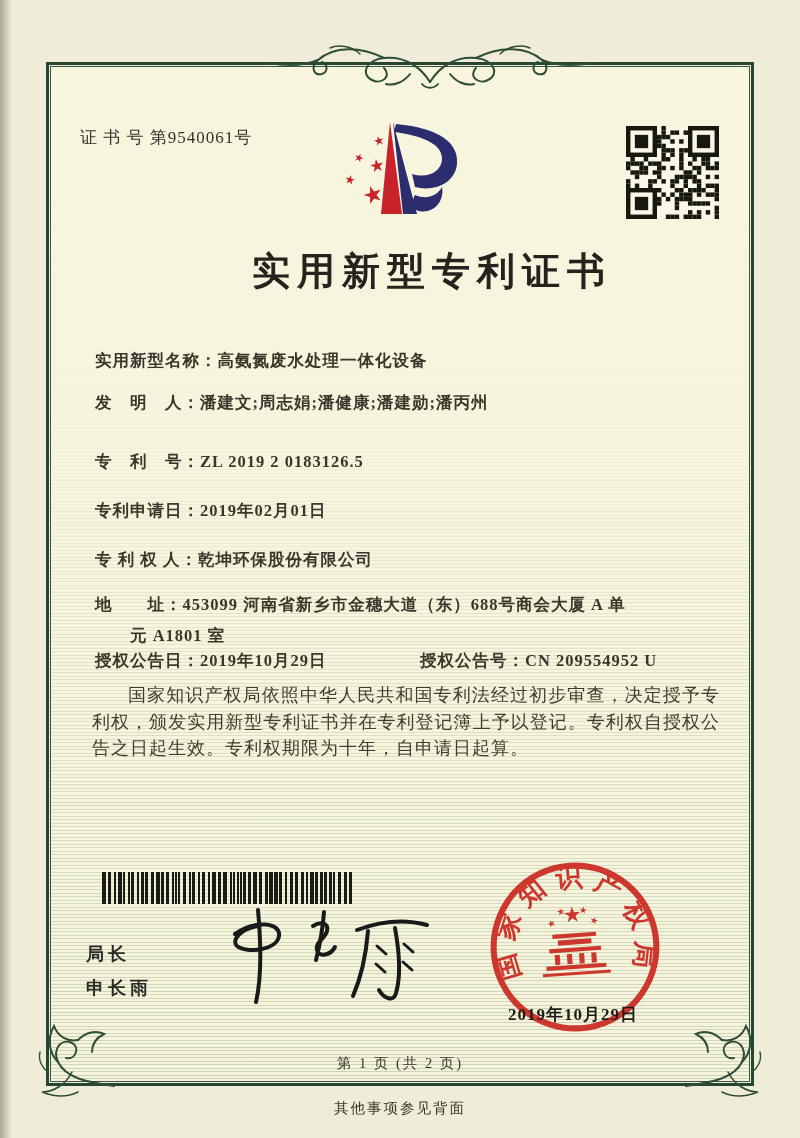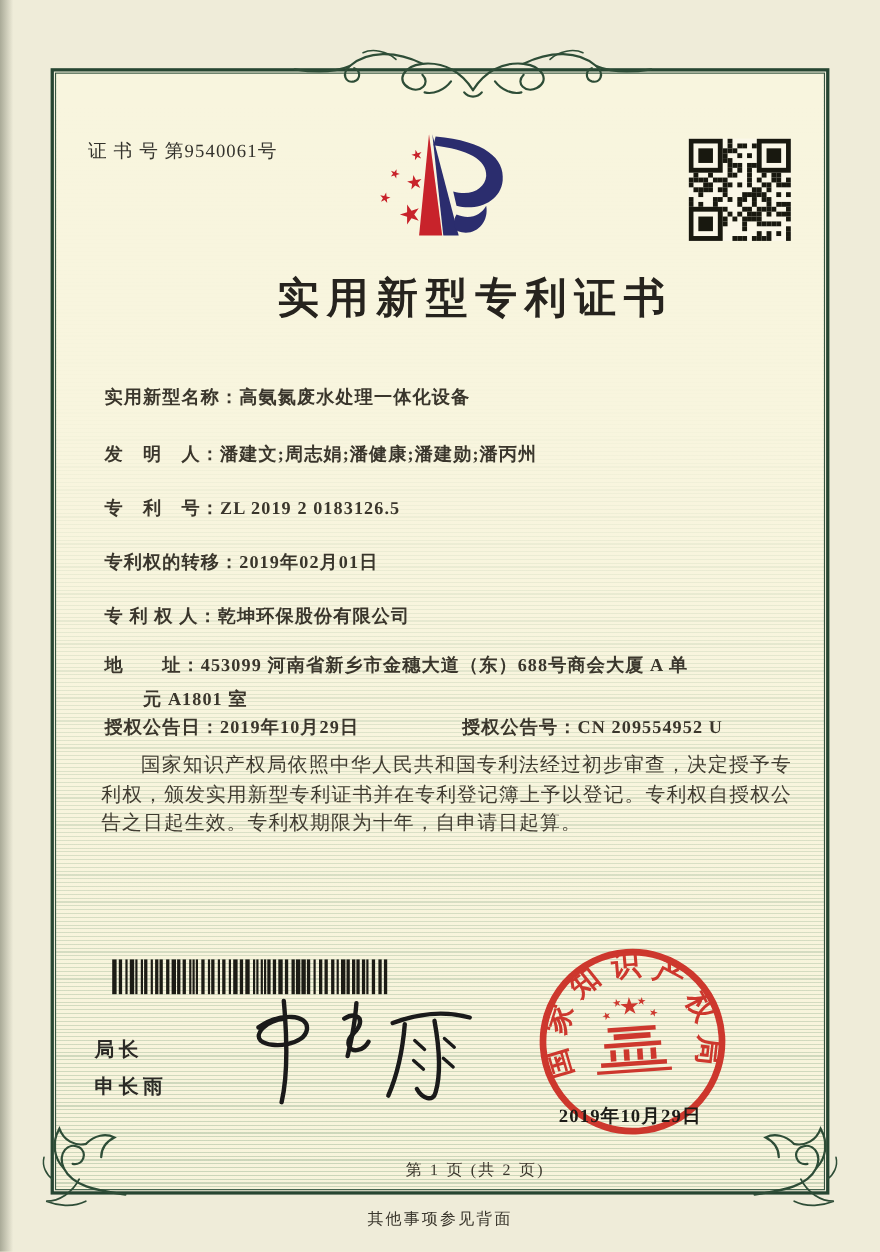--- a/index.html
+++ b/index.html
@@ -43,21 +43,21 @@
   .paras{left:92px;top:682px;width:628px;font-size:18px;line-height:26.5px;
     letter-spacing:1px;color:#403c31;text-align:justify;}
   .paras p{margin:0;text-indent:2em;}
   .signer{left:86px;font-family:"Liberation Sans","DejaVu Sans",sans-serif;
     font-size:18px;font-weight:bold;letter-spacing:4px;color:#2b2a26;}
   .seal-wrap{left:486px;top:858px;width:178px;height:178px;z-index:5;
     transform:rotate(-4deg);opacity:.93;}
   .seal-date{left:478px;top:1003px;width:190px;text-align:center;z-index:6;
     font-size:17px;font-weight:bold;letter-spacing:1px;color:#1d1c18;}
   .footer-page{left:46px;top:1054px;width:708px;text-align:center;
-    font-size:14.5px;letter-spacing:2px;color:#3a362c;padding-left:32px;}
+    font-size:14.5px;letter-spacing:2px;color:#3a362c;}
   .back-note{left:46px;top:1099px;width:708px;text-align:center;
     font-size:14.5px;letter-spacing:2px;color:#3a362c;}
   svg{display:block;}
 </style>
 </head>
 <body>
 
 <div class="texture"></div>
 <div class="frame"></div>
 
@@ -253,28 +253,28 @@
     <rect x="0" y="61.60000000000001" width="30.800000000000004" height="30.800000000000004"></rect>
     <rect fill="#faf7e8" x="4.4" y="66" width="22" height="22"></rect>
     <rect x="8.8" y="70.4" width="13.200000000000001" height="13.200000000000001"></rect>
   </svg>
 
 <div class="abs title">实用新型专利证书</div>
 
 <div class="abs row" style="top:350px">
   <span class="lbl">实用新型名称：</span><span class="val">高氨氮废水处理一体化设备</span>
 </div>
-<div class="abs row" style="top:402px">
+<div class="abs row" style="top:392px">
   <span class="lbl">发　明　人：</span><span class="val">潘建文;周志娟;潘健康;潘建勋;潘丙州</span>
 </div>
 <div class="abs row" style="top:451px">
   <span class="lbl">专　利　号：</span><span class="val">ZL 2019 2 0183126.5</span>
 </div>
 <div class="abs row" style="top:500px">
-  <span class="lbl">专利权的转移：</span><span class="val">2019年02月01日</span>
+  <span class="lbl">专利申请日：</span><span class="val">2019年02月01日</span>
 </div>
 <div class="abs row" style="top:549px">
   <span class="lbl">专 利 权 人：</span><span class="val">乾坤环保股份有限公司</span>
 </div>
 <div class="abs row" style="top:594px">
   <span class="lbl">地　　址：</span><span class="val">453099 河南省新乡市金穗大道（东）688号商会大厦 A 单</span>
   <div class="addr-l2">元 A1801 室</div>
 </div>
 <div class="abs row" style="top:650px">
   <span class="lbl">授权公告日：</span><span class="val">2019年10月29日</span>

